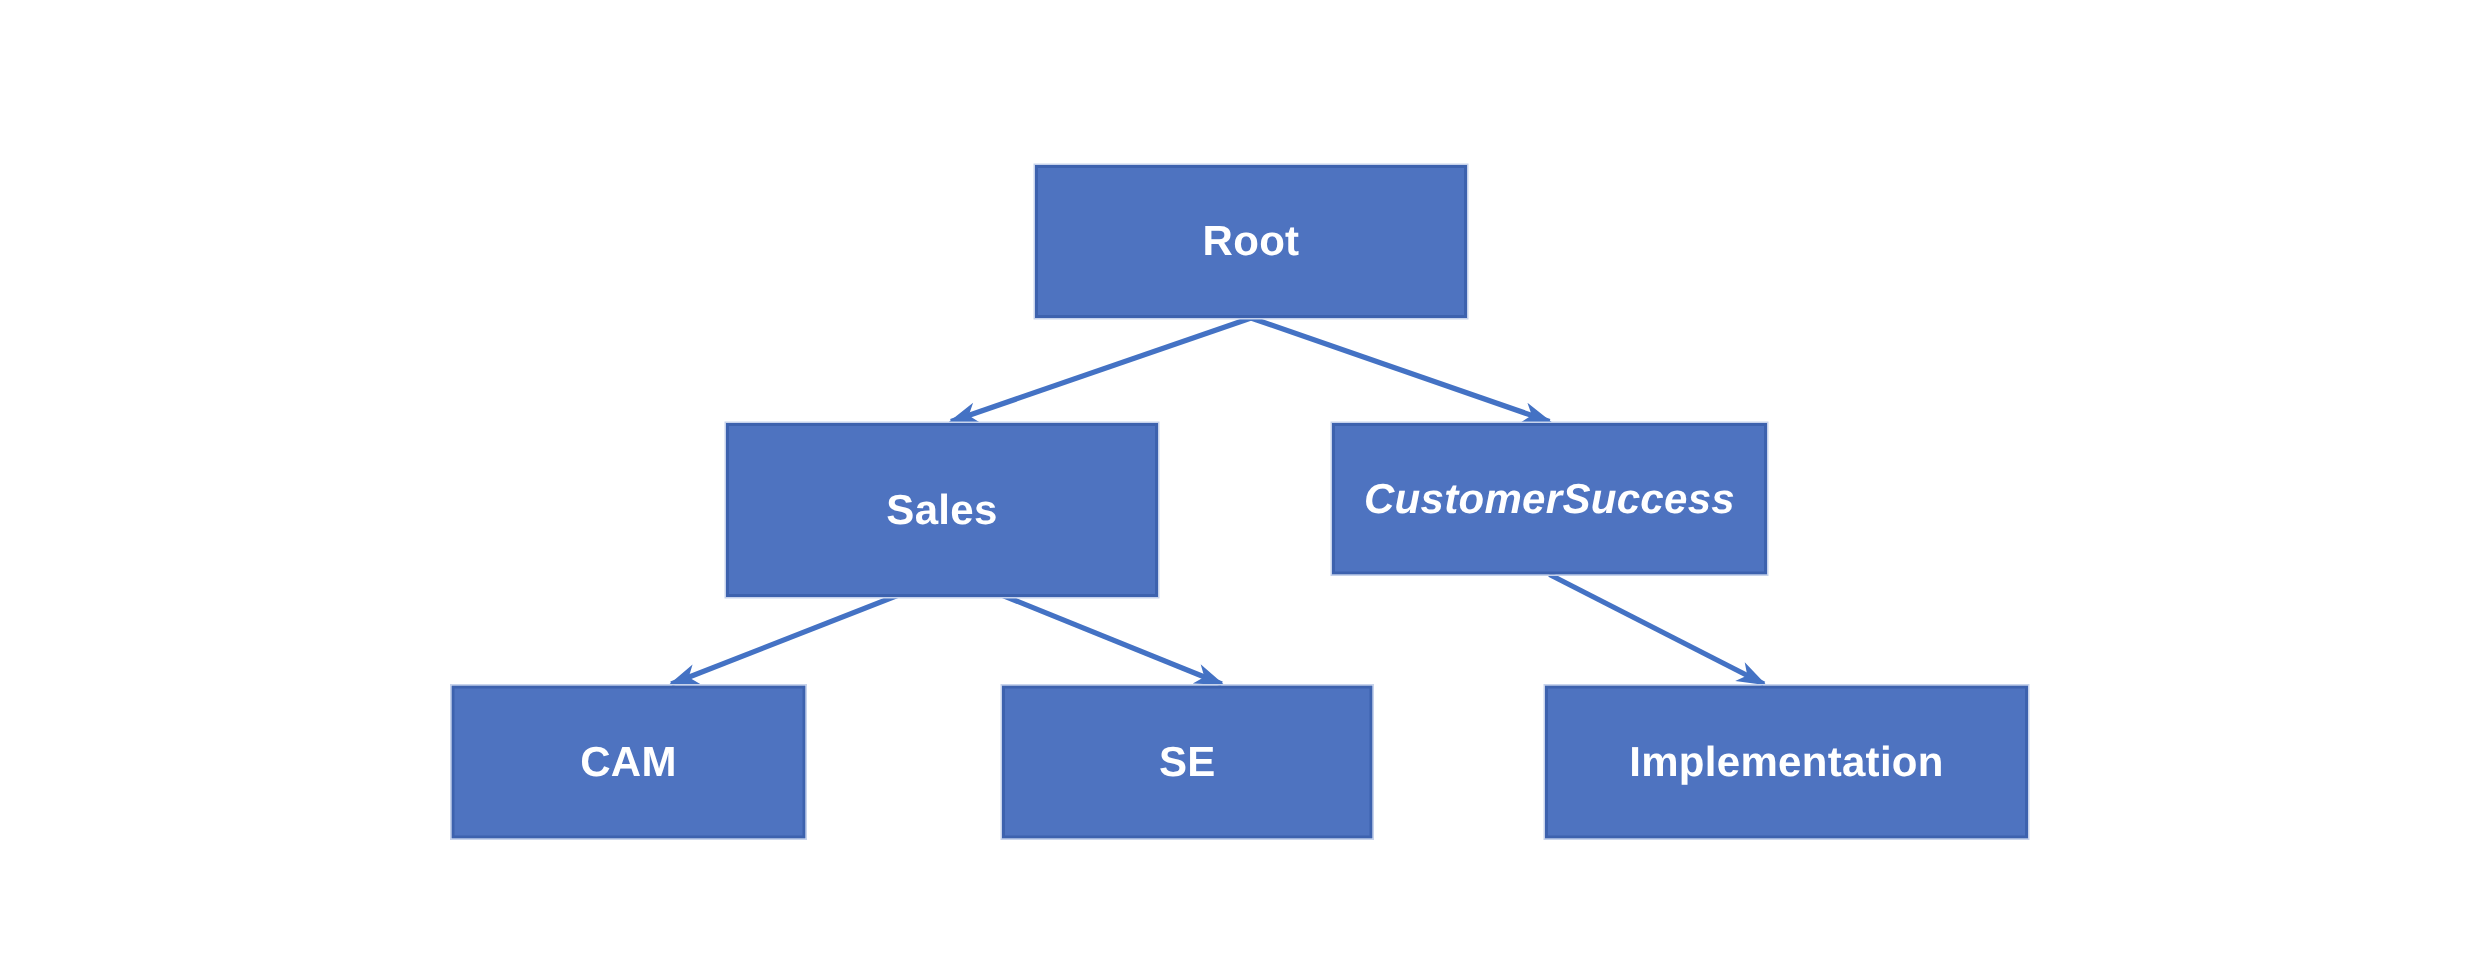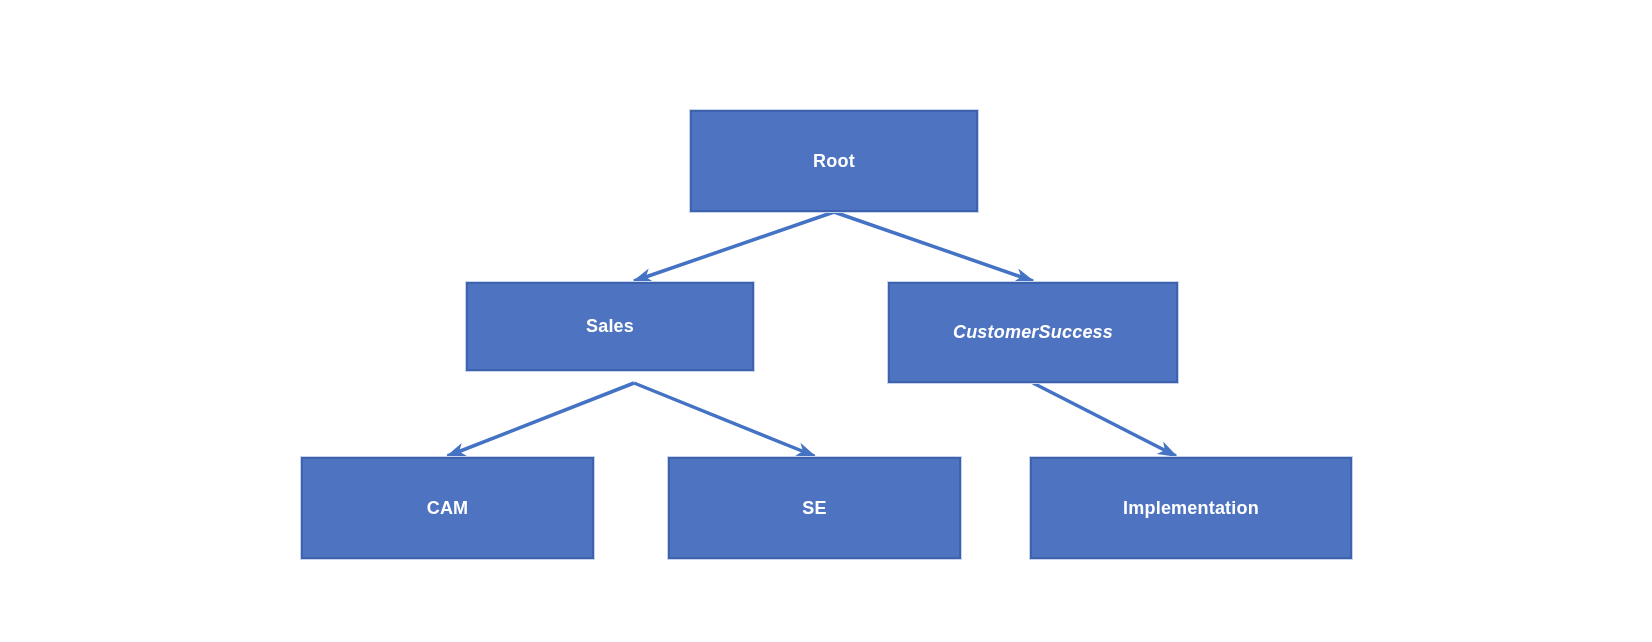--- a/index.html
+++ b/index.html
@@ -26,21 +26,21 @@
   .node {
     position: absolute;
     box-sizing: border-box;
     display: flex;
     align-items: center;
     justify-content: center;
     background: var(--node-fill, #4E73C0);
     border: 2px solid var(--node-border, #3D62AE);
     outline: 1px solid #c7d3ec;
     color: var(--node-text, #ffffff);
-    font-size: 18px;
+    font-size: 28px;
     font-weight: 700;
     letter-spacing: 0.2px;
     text-align: center;
     white-space: nowrap;
   }
   .node .label {
     display: inline-block;
     padding: 0 6px;
   }
 </style>
@@ -59,29 +59,29 @@
         <line x1="834" y1="212" x2="1033" y2="281" stroke="#4472C4" stroke-width="3.5" marker-end="url(#arrowhead)"></line>
         <line x1="634" y1="383" x2="447.5" y2="456" stroke="#4472C4" stroke-width="3.5" marker-end="url(#arrowhead)"></line>
         <line x1="634" y1="383" x2="814.5" y2="456" stroke="#4472C4" stroke-width="3.5" marker-end="url(#arrowhead)"></line>
         <line x1="1033" y1="383" x2="1176" y2="456" stroke="#4472C4" stroke-width="3.5" marker-end="url(#arrowhead)"></line>
       </g>
   </svg>
   <div id="node-group">
       <div class="node" style="left: 690px; top: 110px; width: 288px; height: 102px;">
         <span class="label">Root</span>
       </div>
-      <div class="node" style="left: 466px; top: 282px; width: 288px; height: 89px;">
+      <div class="node" style="left: 484px; top: 282px; width: 288px; height: 116px;">
         <span class="label">Sales</span>
       </div>
       <div class="node" style="left: 888px; top: 282px; width: 290px; height: 101px; font-style: italic;">
         <span class="label">CustomerSuccess</span>
       </div>
-      <div class="node" style="left: 301px; top: 457px; width: 293px; height: 102px;">
+      <div class="node" style="left: 301px; top: 457px; width: 236px; height: 102px;">
         <span class="label">CAM</span>
       </div>
-      <div class="node" style="left: 668px; top: 457px; width: 293px; height: 102px;">
+      <div class="node" style="left: 668px; top: 457px; width: 247px; height: 102px;">
         <span class="label">SE</span>
       </div>
       <div class="node" style="left: 1030px; top: 457px; width: 322px; height: 102px;">
         <span class="label">Implementation</span>
       </div>
     </div>
 </div>
 
 </body></html>

